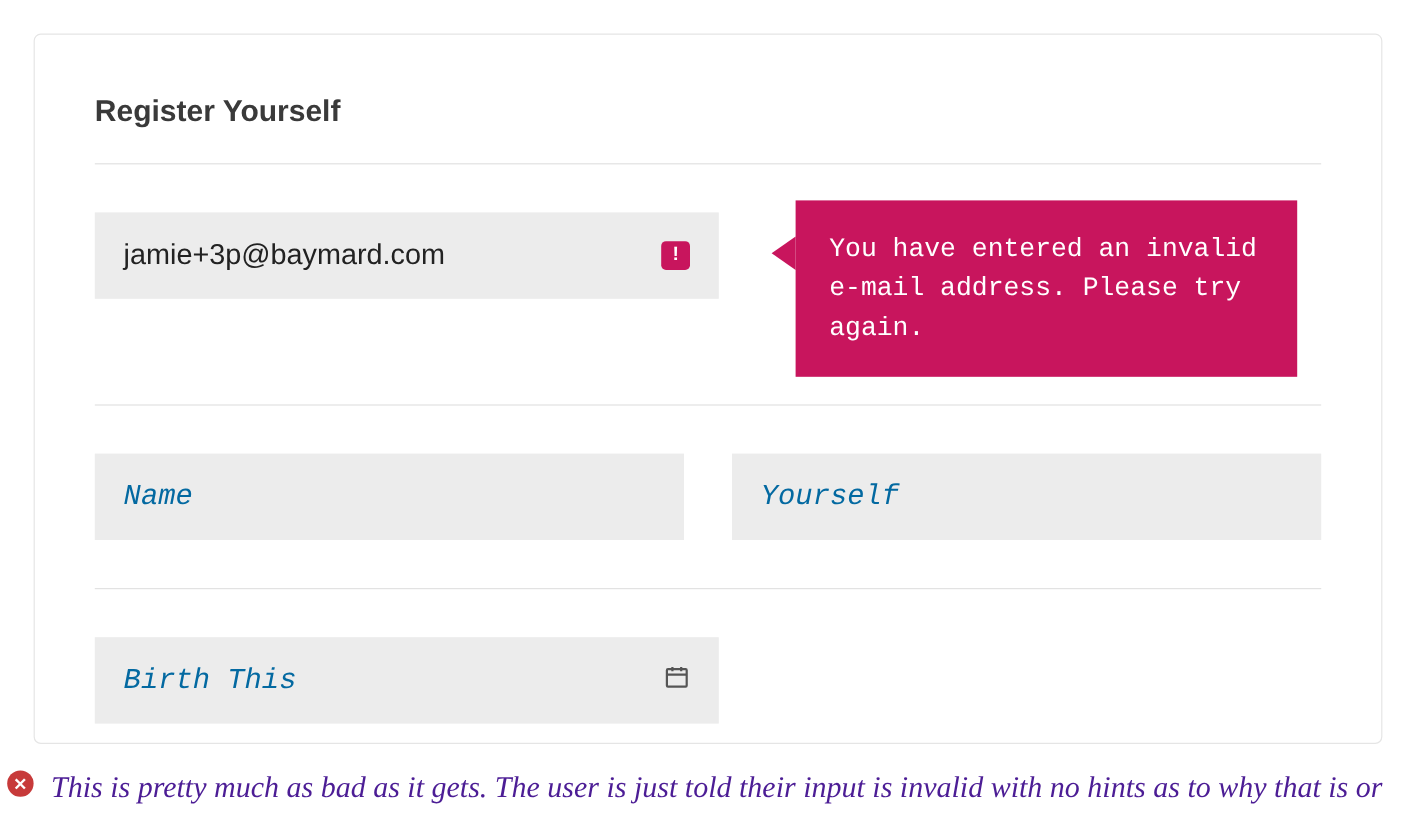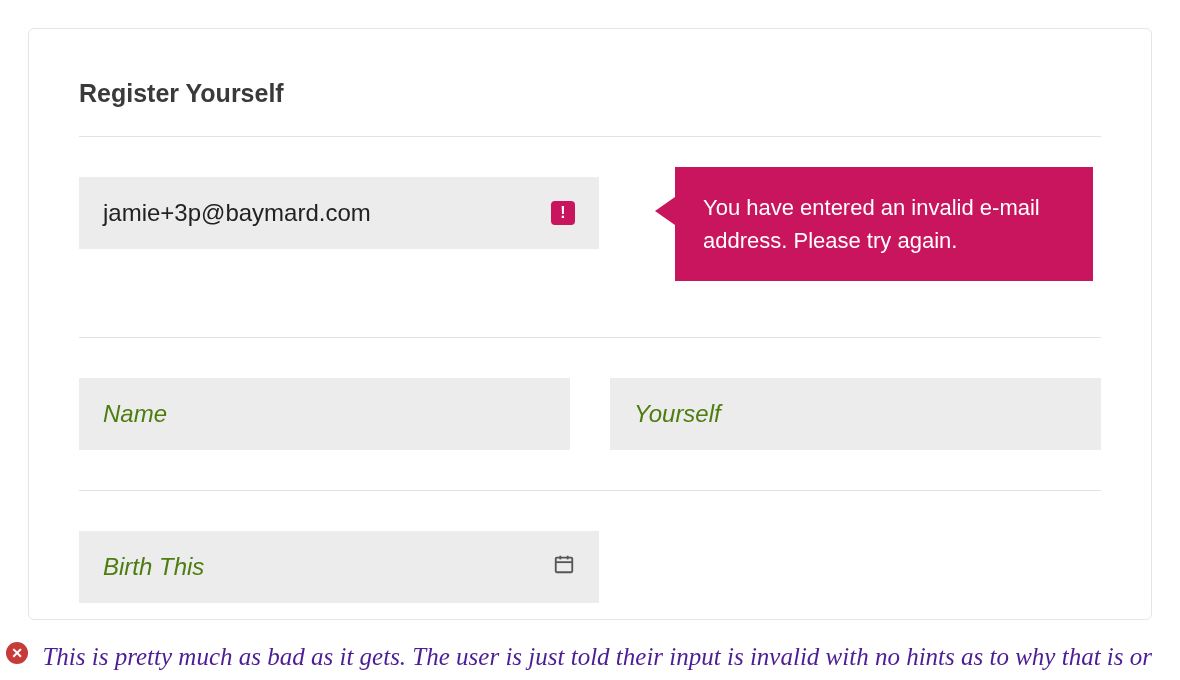--- a/index.html
+++ b/index.html
@@ -59,45 +59,45 @@
     }
     .field-email {
       width: 520px;
       justify-content: space-between;
     }
     .field-half {
       flex: 1;
     }
     .field-placeholder {
       font-style: italic;
-      color: #4d7c0f;
-      font-family: Liberation Sans, sans-serif;
+      color: #0369a1;
+      font-family: Liberation Mono, monospace;
     }
     .error-badge {
       width: 24px;
       height: 24px;
       background: #c8155d;
       border-radius: 4px;
       display: flex;
       align-items: center;
       justify-content: center;
       color: #fff;
       font-weight: bold;
       font-size: 16px;
       font-family: Arial, sans-serif;
     }
     .tooltip {
       position: absolute;
-      left: 596px;
+      left: 584px;
       top: 30px;
       background: #c8155d;
       color: #fff;
       padding: 24px 28px;
       font-size: 22px;
-      font-family: Liberation Sans, sans-serif;
+      font-family: Liberation Mono, monospace;
       width: 418px;
       line-height: 1.5;
     }
     .tooltip::before {
       content: "";
       position: absolute;
       left: -20px;
       top: 30px;
       border-top: 14px solid transparent;
       border-bottom: 14px solid transparent;

